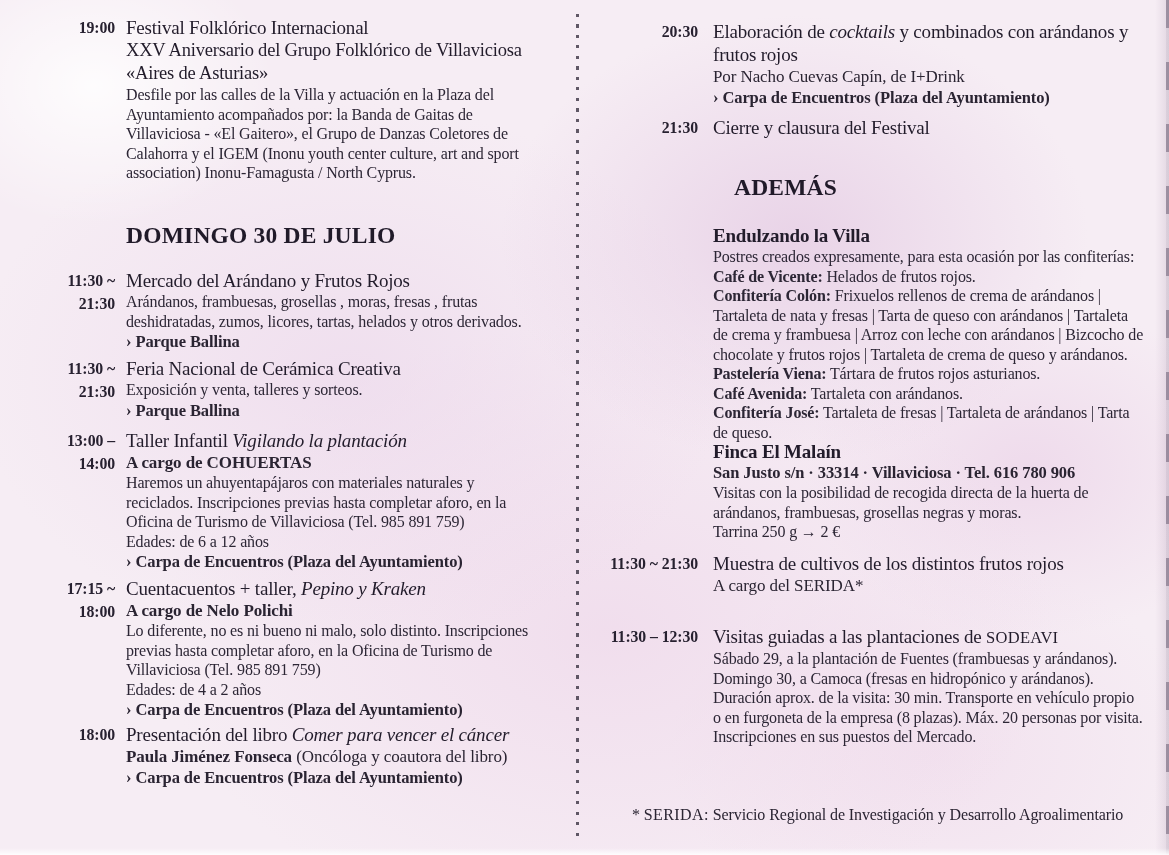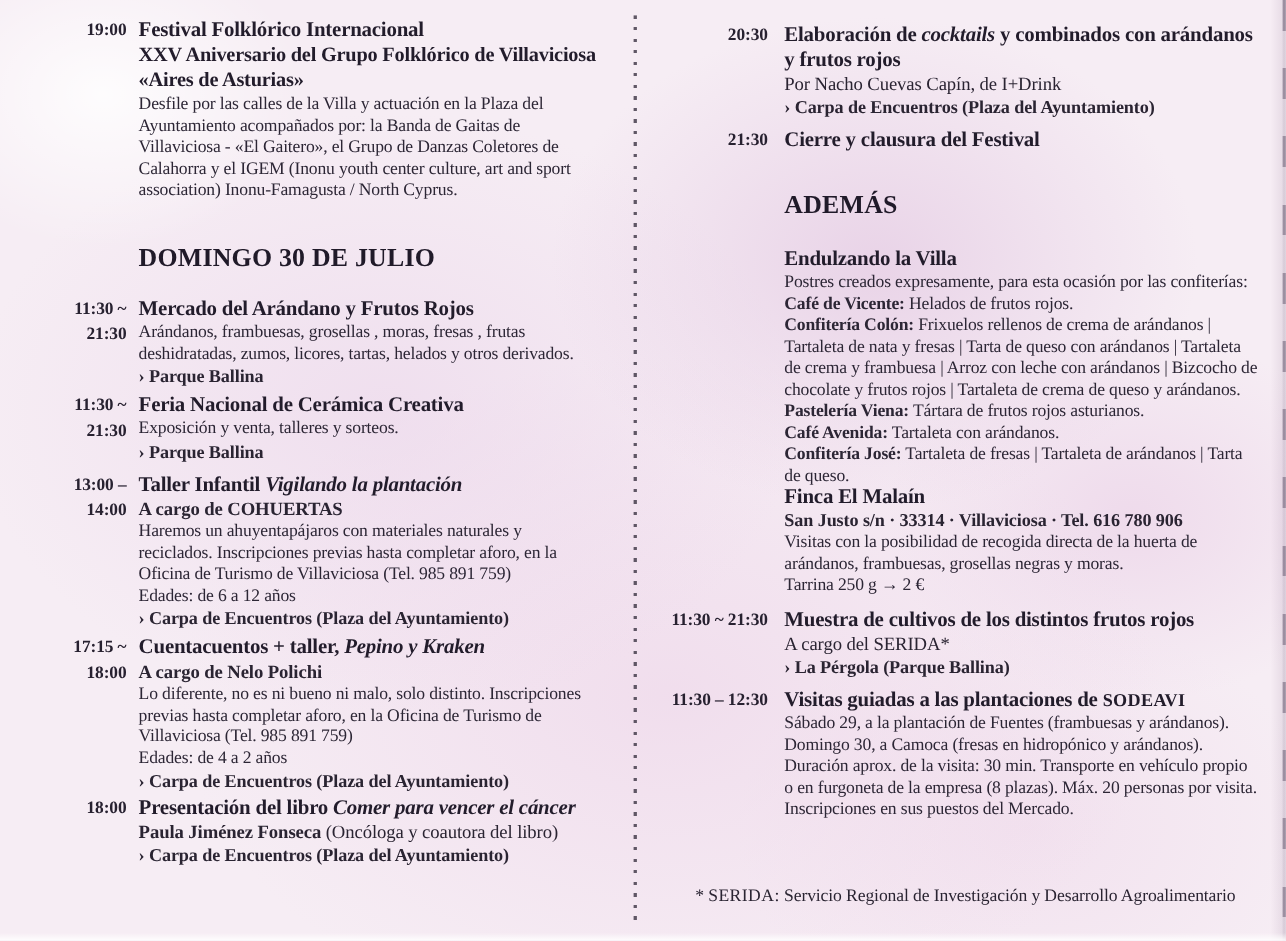--- a/index.html
+++ b/index.html
@@ -39,21 +39,21 @@
   .left-col{left:28px;width:517px;}
   .right-col{left:598px;width:547px;}
   .time{
     flex:none;text-align:right;font-weight:600;
     font-size:15.8px;letter-spacing:-0.1px;line-height:23px;color:#272130;
   }
   .left-col .time{width:87px;}
   .right-col .time{width:100px;}
   .content{margin-left:11px;flex:1;}
   .right-col .content{margin-left:15px;}
-  .title{font-weight:700;font-size:19px;line-height:23px;letter-spacing:-0.2px;color:#221c2b;}
+  .title{font-weight:400;font-size:19px;line-height:23px;letter-spacing:-0.2px;color:#221c2b;}
   .title .it{font-style:italic;}
   .title .caps{font-size:16.5px;letter-spacing:0.3px;}
   .subtitle{font-size:17px;line-height:21px;font-weight:600;letter-spacing:-0.1px;}
   .subtitle .nm{font-weight:700;}
   .subtitle .nt{font-weight:400;}
   .body{font-size:16px;line-height:19.5px;letter-spacing:-0.15px;font-weight:400;color:#2c2635;}
   .loc{font-size:16.5px;line-height:21px;font-weight:600;letter-spacing:-0.1px;}
   .heading{
     position:absolute;font-weight:700;font-size:23.5px;letter-spacing:0.2px;
     color:#201a29;line-height:26px;
@@ -144,21 +144,21 @@
     </div>
   </div>
 
   <div class="block right-col" style="top:116px">
     <div class="time">21:30</div>
     <div class="content">
       <div class="title">Cierre y clausura del Festival</div>
     </div>
   </div>
 
-  <div class="heading" style="left:713px;top:174px">ADEMÁS</div>
+  <div class="heading" style="left:734px;top:174px">ADEMÁS</div>
 
   <div class="subblock" style="left:713px;top:224px">
     <div class="shead">Endulzando la Villa</div>
     <div class="body">Postres creados expresamente, para esta ocasión por las confiterías:</div>
     <div class="body conf-item"><span class="lbl">Café de Vicente:</span><span> Helados de frutos rojos.</span></div>
     <div class="body conf-item"><span class="lbl">Confitería Colón:</span><span> Frixuelos rellenos de crema de arándanos | Tartaleta de nata y fresas | Tarta de queso con arándanos | Tartaleta de crema y frambuesa | Arroz con leche con arándanos | Bizcocho de chocolate y frutos rojos | Tartaleta de crema de queso y arándanos.</span></div>
     <div class="body conf-item"><span class="lbl">Pastelería Viena:</span><span> Tártara de frutos rojos asturianos.</span></div>
     <div class="body conf-item"><span class="lbl">Café Avenida:</span><span> Tartaleta con arándanos.</span></div>
     <div class="body conf-item"><span class="lbl">Confitería José:</span><span> Tartaleta de fresas | Tartaleta de arándanos | Tarta de queso.</span></div>
   </div>
@@ -168,21 +168,20 @@
     <div class="addr">San Justo s/n · 33314 · Villaviciosa · Tel. 616 780 906</div>
     <div class="body">Visitas con la posibilidad de recogida directa de la huerta de arándanos, frambuesas, grosellas negras y moras.</div>
     <div class="body">Tarrina 250 g → 2 €</div>
   </div>
 
   <div class="block right-col" style="top:552px">
     <div class="time">11:30 ~ 21:30</div>
     <div class="content">
       <div class="title">Muestra de cultivos de los distintos frutos rojos</div>
       <div class="subtitle" style="font-weight:400">A cargo del SERIDA*</div>
-      <div class="loc">› La Pérgola (Parque Ballina)</div>
     </div>
   </div>
 
   <div class="block right-col" style="top:625px">
     <div class="time">11:30 – 12:30</div>
     <div class="content">
       <div class="title"><span>Visitas guiadas a las plantaciones de </span><span class="caps">SODEAVI</span></div>
       <div class="body">Sábado 29, a la plantación de Fuentes (frambuesas y arándanos). Domingo 30, a Camoca (fresas en hidropónico y arándanos). Duración aprox. de la visita: 30 min. Transporte en vehículo propio o en furgoneta de la empresa (8 plazas). Máx. 20 personas por visita. Inscripciones en sus puestos del Mercado.</div>
     </div>
   </div>

